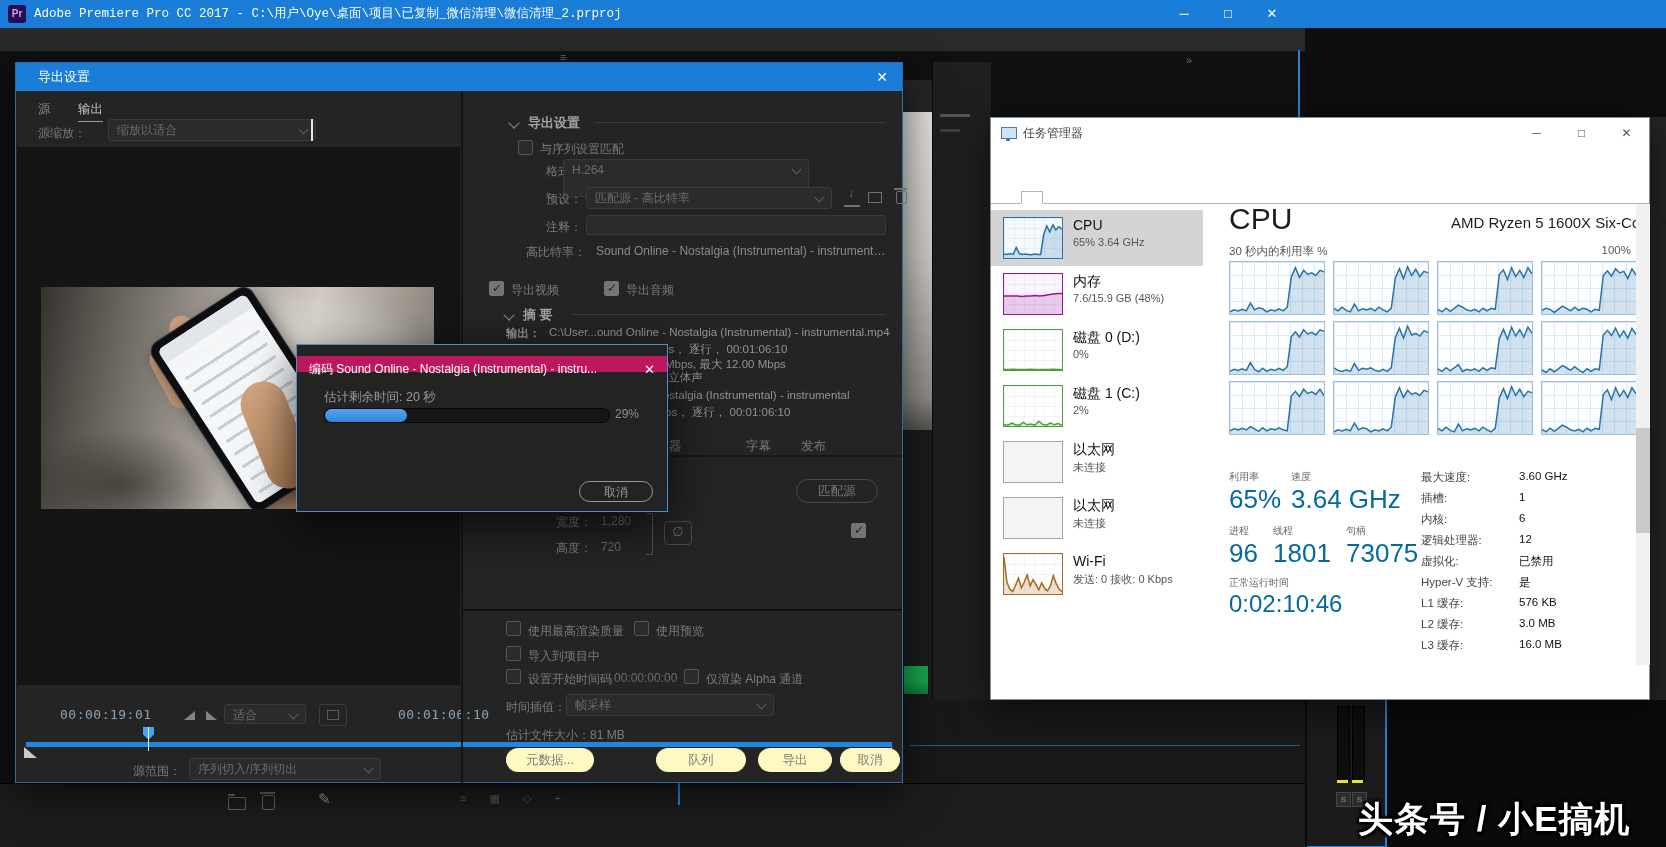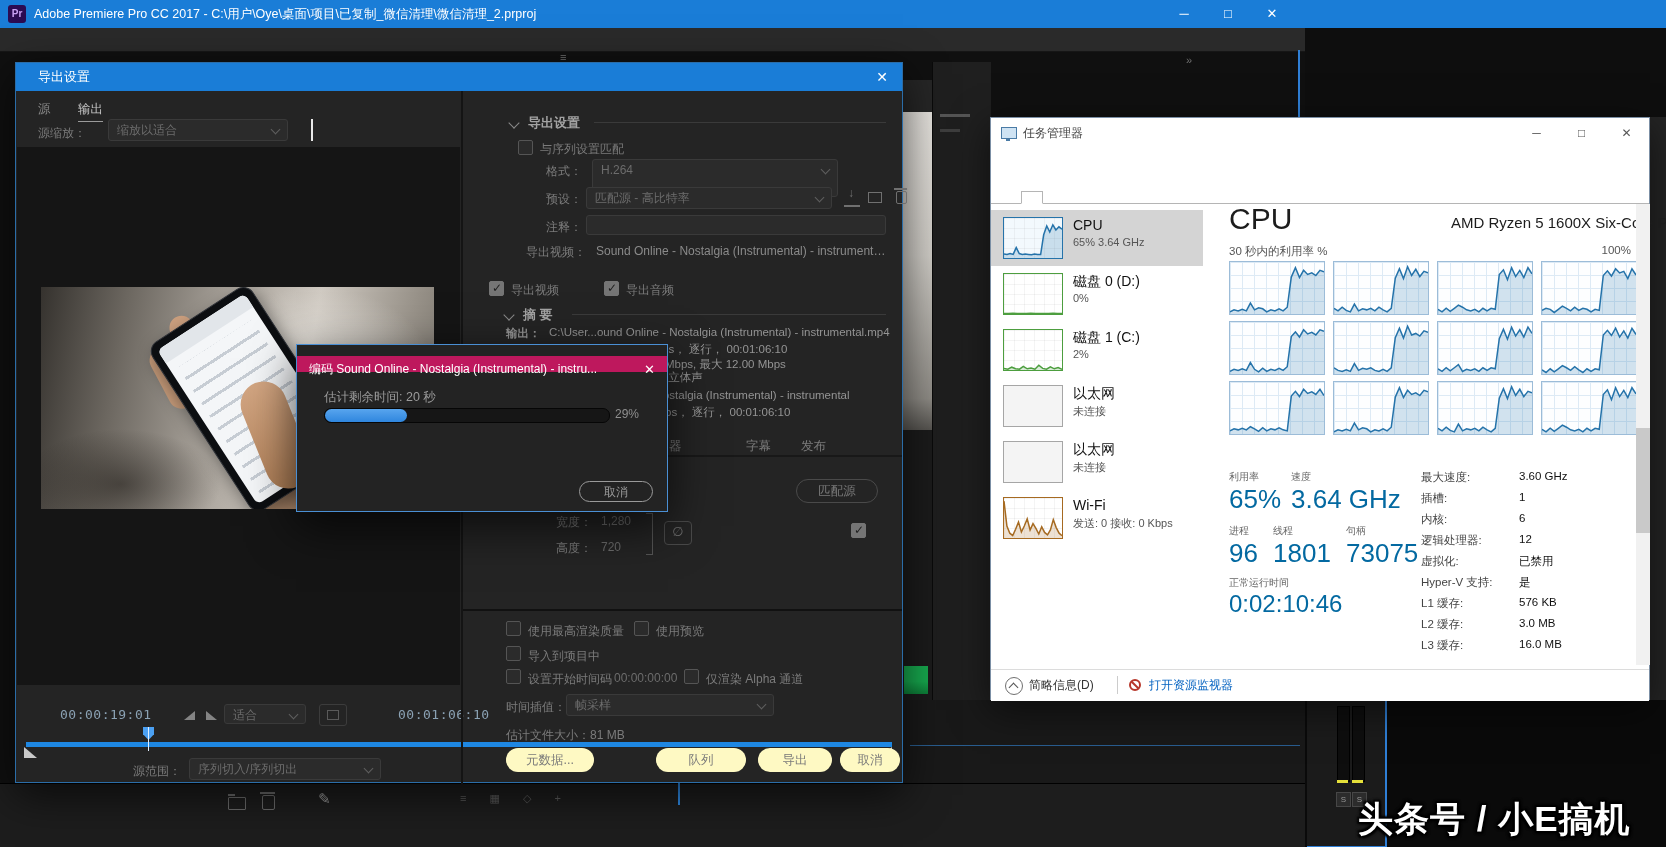--- a/index.html
+++ b/index.html
@@ -3,21 +3,21 @@
 <meta charset="utf-8">
 <style>
   html,body{margin:0;padding:0;background:#000;}
   .stage{position:relative;width:1666px;height:847px;overflow:hidden;background:#101010;
     font-family:"Liberation Sans","DejaVu Sans",sans-serif;font-size:12px;color:#ccc;}
   .abs{position:absolute;}
   
   .pr-titlebar{left:0;top:0;width:1666px;height:28px;background:#1a7dd7;}
   .pr-logo{left:8px;top:5px;width:18px;height:18px;background:#2b0b52;border-radius:3px;
     color:#c9a1f3;font-size:10px;font-weight:bold;text-align:center;line-height:18px;}
-  .pr-title{left:34px;top:0;height:43px;line-height:28px;color:#fff;font-size:12.5px;white-space:nowrap;}
+  .pr-title{left:34px;top:0;height:43px;line-height:28px;color:#fff;font-size:12.5px;white-space:nowrap;font-family:Liberation Mono, monospace;}
   .win-ctrls{display:flex;}
   .win-ctrls span{width:44px;text-align:center;line-height:28px;color:#fff;font-size:13px;}
   .pr-menubar{left:0;top:28px;width:1666px;height:24px;background:#2a2a2a;border-bottom:1px solid #161616;display:flex;padding-left:10px;box-sizing:border-box;}
   .pr-menubar span{padding:0 11px;line-height:24px;color:#d8d8d8;font-size:12px;white-space:nowrap;}
   .ws-tabs{left:438px;top:50px;height:14px;display:flex;gap:28px;}
   .ws-tabs span{font-size:11px;color:#8e8e8e;white-space:nowrap;}
   .ws-tabs span.active{color:#4fa3e8;}
   .hamb{left:560px;top:51px;color:#777;font-size:11px;}
   .chevsmall{left:1186px;top:54px;color:#707070;font-size:11px;}
   
@@ -240,21 +240,21 @@
 
   <div class="abs exp">
     <div class="abs exp-titlebar">
       <div class="abs exp-title">导出设置</div>
       <div class="abs exp-close">✕</div>
     </div>
 
     <span class="abs exp-tab" style="left:22px;">源</span>
     <span class="abs exp-tab active" style="left:62px;">输出</span>
     <span class="abs lbl" style="left:22px;top:62px;">源缩放：</span>
-    <div class="abs dd" style="left:92px;top:56px;width:180px;height:22px;">
+    <div class="abs dd" style="left:92px;top:56px;width:208px;height:22px;">
       <span>缩放以适合</span><span class="chev"></span>
     </div>
     <div class="abs caret"></div>
 
     <div class="abs preview">
       <div class="abs photo" style="left:24px;top:140px;">
         <div class="abs ph-glow"></div>
         <div class="abs ph-shadow"></div>
         <div class="abs ph-f1"></div>
         <div class="abs ph-f2"></div>
@@ -287,40 +287,40 @@
 
     <div class="abs divider-v"></div>
     <div class="abs sec-chev" style="left:494px;top:56px;"></div>
     <span class="abs sec-h" style="left:512px;top:51px;">导出设置</span>
     <div class="abs rule" style="left:578px;top:59px;width:292px;"></div>
 
     <div class="abs cb" style="left:502px;top:77px;"></div>
     <span class="abs lbl" style="left:524px;top:78px;">与序列设置匹配</span>
 
     <span class="abs lbl" style="left:530px;top:100px;">格式：</span>
-    <div class="abs dd" style="left:576px;top:96px;width:246px;height:38px;">
+    <div class="abs dd" style="left:547px;top:96px;width:246px;height:38px;">
       <span>H.264</span><span class="chev"></span>
     </div>
 
     <span class="abs lbl" style="left:530px;top:128px;">预设：</span>
     <div class="abs dd" style="left:570px;top:124px;width:246px;height:22px;">
       <span>匹配源 - 高比特率</span><span class="chev"></span>
     </div>
     <div class="abs preset-ic ic-save" style="left:828px;top:126px;"></div>
     <div class="abs preset-ic" style="left:852px;top:126px;">
         <div class="abs ic-imp"></div>
       </div>
     <div class="abs preset-ic" style="left:878px;top:126px;">
         <div class="abs ic-trash"></div>
       </div>
 
     <span class="abs lbl" style="left:530px;top:156px;">注释：</span>
     <div class="abs dd" style="left:570px;top:152px;width:300px;height:20px;"></div>
 
-    <span class="abs lbl" style="left:510px;top:181px;">导出视频：</span>
+    <span class="abs lbl" style="left:510px;top:181px;">高比特率：</span>
     <span class="abs val" style="left:580px;top:181px;width:290px;overflow:hidden;text-overflow:ellipsis;color:#8a8a8a;">Sound Online - Nostalgia (Instrumental) - instrumental.mp4</span>
 
     <div class="abs cb checked" style="left:473px;top:218px;"></div>
     <span class="abs lbl" style="left:495px;top:219px;">导出视频</span>
     <div class="abs cb checked" style="left:588px;top:218px;"></div>
     <span class="abs lbl" style="left:610px;top:219px;">导出音频</span>
 
     <div class="abs sec-chev" style="left:489px;top:248px;"></div>
     <span class="abs sec-h" style="left:507px;top:243px;">摘 要</span>
     <div class="abs rule" style="left:556px;top:251px;width:314px;"></div>
@@ -422,20 +422,32 @@
     <div class="tm-side-item selected t-cpu">
           <div class="thumb">
             <svg viewBox="0 0 100 100" preserveAspectRatio="none">
               <polygon points="0,100 0.0,90 5.3,91 10.5,89 15.8,91 21.1,74 26.3,89 31.6,91 36.8,90 42.1,91 47.4,92 52.6,90 57.9,91 63.2,91 68.4,42 73.7,20 78.9,35 84.2,17 89.5,30 94.7,22 100.0,28 100,100" fill="#2573aa33"></polygon>
               <polyline points="0.0,90 5.3,91 10.5,89 15.8,91 21.1,74 26.3,89 31.6,91 36.8,90 42.1,91 47.4,92 52.6,90 57.9,91 63.2,91 68.4,42 73.7,20 78.9,35 84.2,17 89.5,30 94.7,22 100.0,28" fill="none" stroke="#2573aa" stroke-width="1.5" vector-effect="non-scaling-stroke"></polyline>
             </svg>
           </div>
           <div>
             <div class="tm-side-name">CPU</div>
             <div class="tm-side-detail">65% 3.64 GHz</div>
+          </div>
+        </div>
+        <div class="tm-side-item t-memory">
+          <div class="thumb">
+            <svg viewBox="0 0 100 100" preserveAspectRatio="none">
+              <polygon points="0,100 0.0,55 7.7,55 15.4,55 23.1,55 30.8,56 38.5,55 46.2,55 53.8,54 61.5,55 69.2,54 76.9,52 84.6,50 92.3,49 100.0,49 100,100" fill="#93189d33"></polygon>
+              <polyline points="0.0,55 7.7,55 15.4,55 23.1,55 30.8,56 38.5,55 46.2,55 53.8,54 61.5,55 69.2,54 76.9,52 84.6,50 92.3,49 100.0,49" fill="none" stroke="#93189d" stroke-width="1.5" vector-effect="non-scaling-stroke"></polyline>
+            </svg>
+          </div>
+          <div>
+            <div class="tm-side-name">内存</div>
+            <div class="tm-side-detail">7.6/15.9 GB (48%)</div>
           </div>
         </div>
         <div class="tm-side-item t-disk">
           <div class="thumb">
             <svg viewBox="0 0 100 100" preserveAspectRatio="none">
               <polygon points="0,100 0.0,99 7.7,99 15.4,98 23.1,99 30.8,99 38.5,99 46.2,98 53.8,99 61.5,99 69.2,99 76.9,99 84.6,98 92.3,99 100.0,99 100,100" fill="#4d9e3f33"></polygon>
               <polyline points="0.0,99 7.7,99 15.4,98 23.1,99 30.8,99 38.5,99 46.2,98 53.8,99 61.5,99 69.2,99 76.9,99 84.6,98 92.3,99 100.0,99" fill="none" stroke="#4d9e3f" stroke-width="1.5" vector-effect="non-scaling-stroke"></polyline>
             </svg>
           </div>
           <div>
@@ -613,23 +625,16 @@
         <div class="info-row">
           <span class="il">L3 缓存:</span>
           <span class="iv">16.0 MB</span>
         </div>
       </div>
 
     <div class="abs tm-scroll">
       <div class="abs tm-thumb"></div>
     </div>
 
-    <div class="abs tm-footer">
-      <div class="abs circ-chev"></div>
-      <span class="abs tm-foot-label">简略信息(D)</span>
-      <div class="abs tm-sep"></div>
-      <div class="abs res-icon"></div>
-      <span class="abs tm-link">打开资源监视器</span>
-    </div>
   </div>
 
   <div class="abs wm">头条号 / 小E搞机</div>
 </div>
 
 </body></html>

